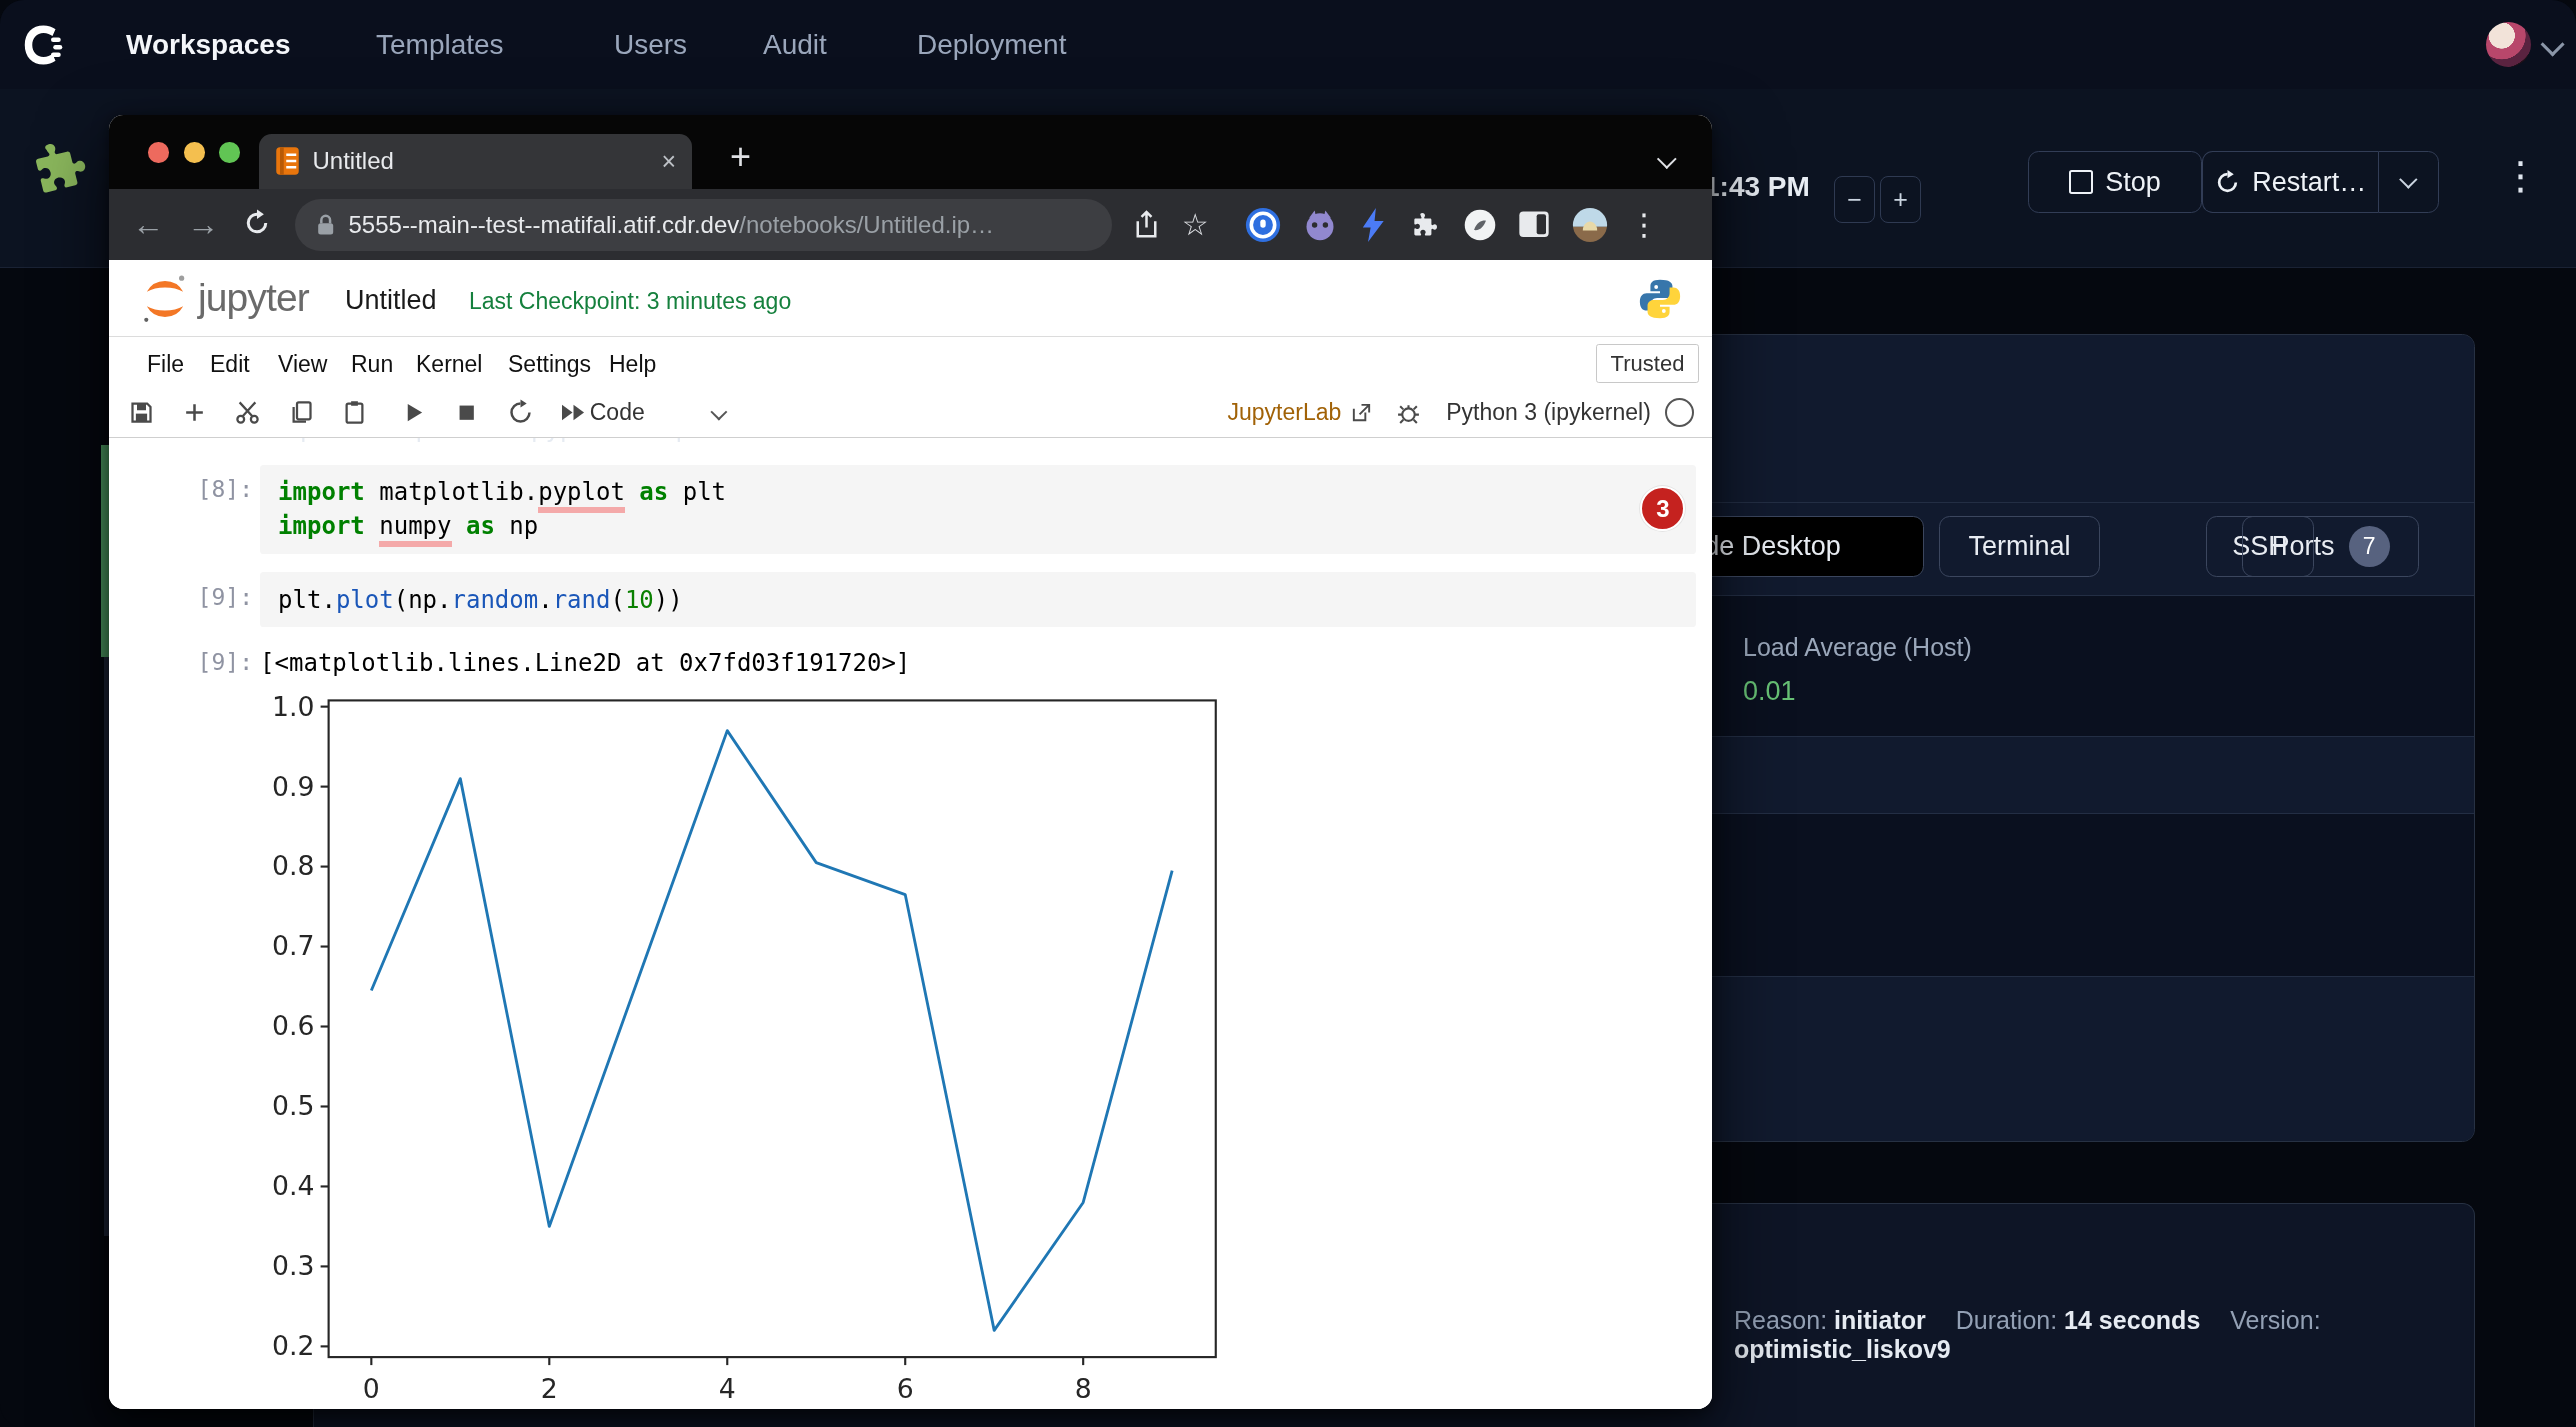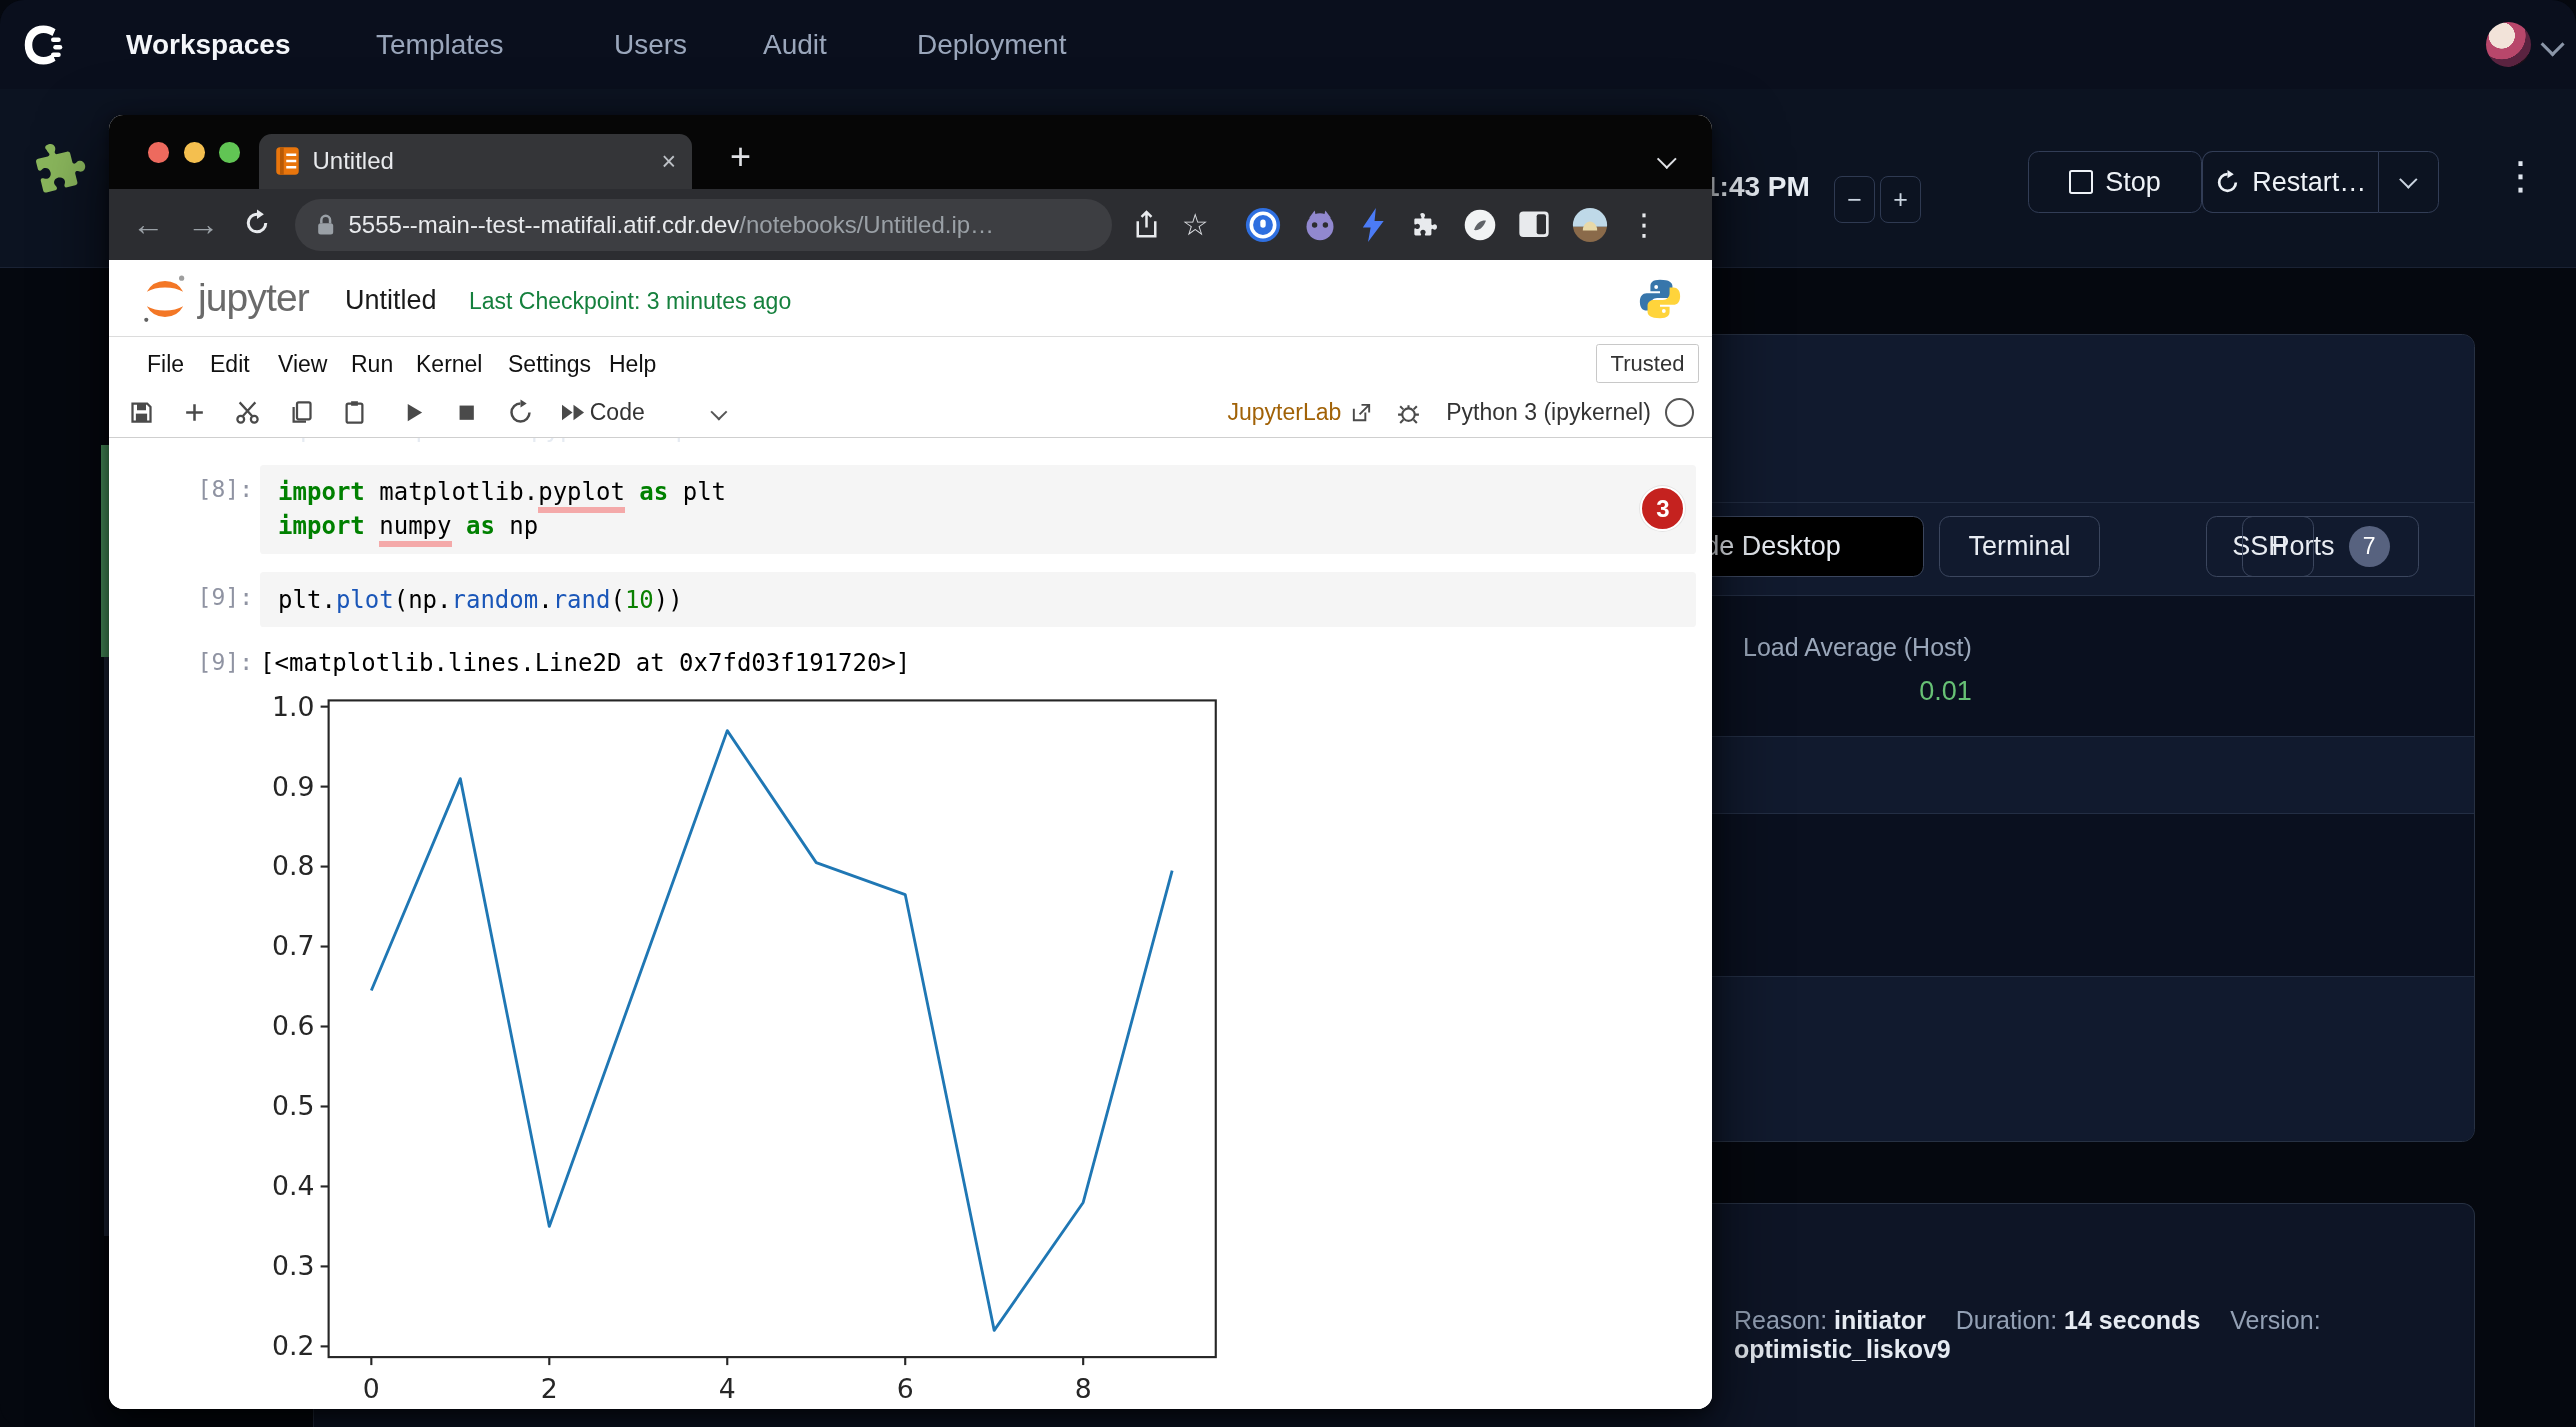--- a/index.html
+++ b/index.html
@@ -31,21 +31,21 @@
   .prow{position:absolute;left:0;width:100%;}
   .r-light{background:#111a2e;}
   .r-dark{background:#0a101f;}
   .pborder{position:absolute;left:0;width:100%;height:0.9px;background:#232e44;}
   .appbtn{position:absolute;top:181px;height:61px;border:0.9px solid #3b465e;border-radius:10.7px;box-sizing:border-box;
           display:flex;align-items:center;justify-content:center;gap:14.2px;font-size:27px;color:#e8ecf2;background:transparent;}
   .appbtn.primary{background:#000;}
   .portbadge{width:41px;height:41px;border-radius:50%;background:#57627f;color:#fff;font-size:23px;
              display:flex;align-items:center;justify-content:center;}
   .metric-label{font-size:25px;color:#9aa7ba;}
-  .metric-value{font-size:27px;color:#67c175;margin-top:14.2px;text-align:right;}
+  .metric-value{font-size:27px;color:#67c175;margin-top:14.2px;}
   #panel2{left:313px;top:1203px;width:2162px;height:356px;border-radius:12.5px 12.5px 0 0;border-bottom:none;}
   #buildrow{left:1420px;top:102px;font-size:25px;color:#93a0b4;}
   #buildrow b{color:#e6ebf2;}
   .bsp{display:inline-block;width:23px;}
 
   
   #greenbar{left:101px;top:445px;width:8px;height:212px;background:#4e9d63;}
   #edgebar{left:104px;top:657px;width:5.3px;height:579px;background:#1c2637;}
 
   

